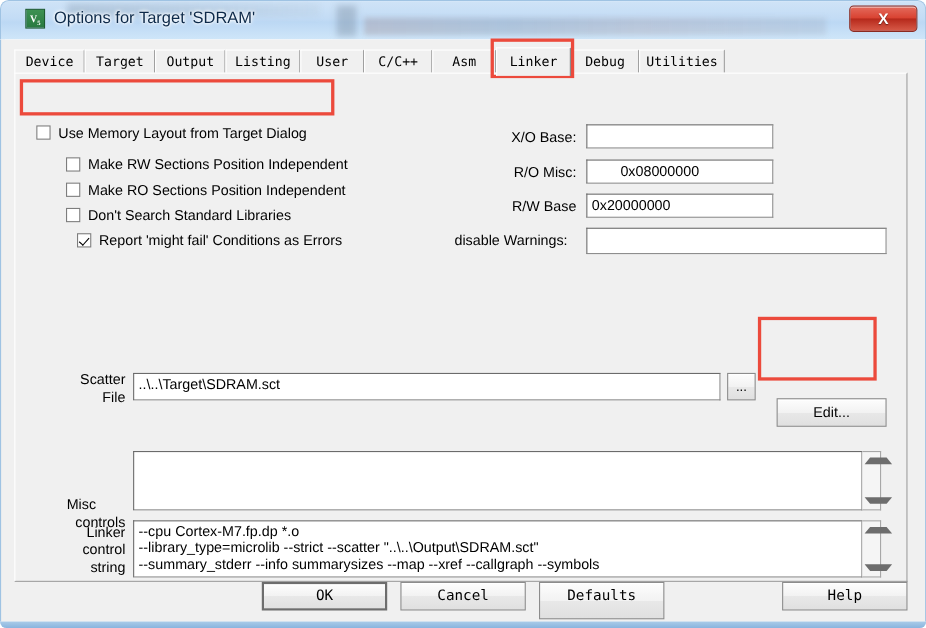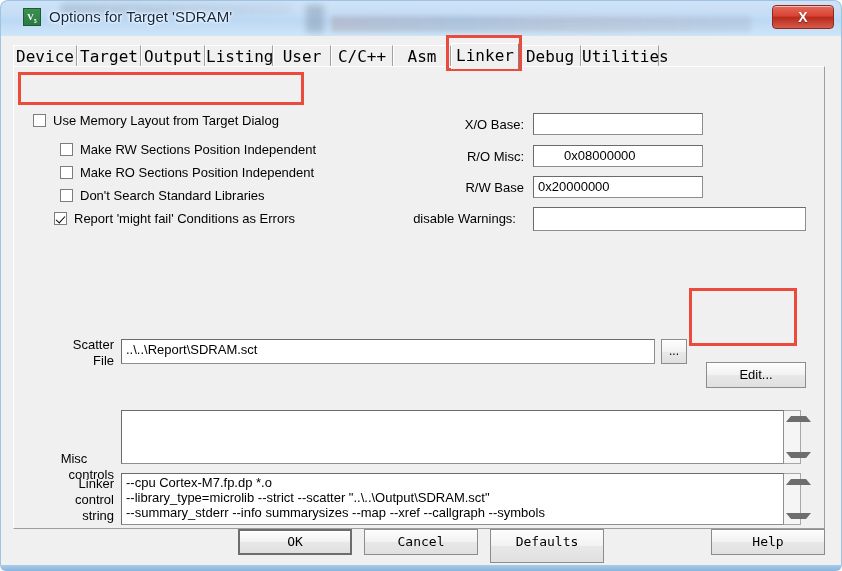--- a/index.html
+++ b/index.html
@@ -112,21 +112,21 @@
   .tab {
     position: absolute;
     top: 2px;
     height: 23px;
     background: #f0f0f0;
     border-left: 1px solid #ffffff;
     border-top: 1px solid #ffffff;
     border-right: 1px solid #a0a0a0;
     box-sizing: border-box;
     font-family: "DejaVu Sans Mono", monospace;
-    font-size: 16px;
+    font-size: 12px;
     color: #000000;
     text-align: center;
     line-height: 21px;
     cursor: pointer;
     white-space: nowrap;
   }
   .tab.selected {
     top: 0px;
     height: 26px;
     line-height: 24px;
@@ -295,39 +295,39 @@
       </div>
       <div class="cb-row" style="left:46px; top:75px;">
         <span class="cb-box"></span><span>Make RW Sections Position Independent</span>
       </div>
       <div class="cb-row" style="left:46px; top:121px;">
         <span class="cb-box"></span><span>Don't Search Standard Libraries</span>
       </div>
       <div class="cb-row" style="left:46px; top:98px;">
         <span class="cb-box"></span><span>Make RO Sections Position Independent</span>
       </div>
-      <div class="cb-row" style="left:40px; top:144px;">
+      <div class="cb-row" style="left:56px; top:144px;">
         <span class="cb-box checked"></span><span>Report 'might fail' Conditions as Errors</span>
       </div>
 
       <div class="flabel" style="left:350px; top:50px; width:160px;">X/O Base:</div>
       <div class="finput" style="left:519px; top:46px; width:170px; height:22px;"></div>
 
       <div class="flabel" style="left:350px; top:82px; width:160px;">R/O Misc:</div>
       <div class="finput" style="left:519px; top:78px; width:170px; height:22px;padding-left:30px;">0x08000000</div>
 
       <div class="flabel" style="left:350px; top:113px; width:160px;">R/W Base</div>
       <div class="finput" style="left:519px; top:109px; width:170px; height:22px;">0x20000000</div>
 
       <div class="flabel" style="left:322px; top:144px; width:180px;">disable Warnings:</div>
       <div class="finput" style="left:519px; top:140px; width:273px; height:24px;"></div>
 
       <div class="flabel" style="left:20px; top:270px; width:80px;">Scatter</div>
       <div class="flabel" style="left:20px; top:286px; width:80px;">File</div>
-      <div class="finput" style="left:107px; top:272px; width:534px; height:25px;">..\..\Report\SDRAM.sct</div>
+      <div class="finput" style="left:107px; top:272px; width:534px; height:25px;">..\..\Target\SDRAM.sct</div>
       <div class="btn prop" style="left:647px; top:272px; width:26px; height:25px; line-height:22px; font-size:12px;">...</div>
       <div class="btn prop" style="left:692px; top:295px; width:100px; height:26px; line-height:24px;">Edit...</div>
 
       <div class="flabel" style="left:20px; top:384px; width:80px;text-align:center;">Misc</div>
       <div class="flabel" style="left:20px; top:400px; width:80px;">controls</div>
       <div class="finput multiline" style="left:107px; top:343px; width:663px; height:54px;"></div>
       <div class="vscroll" style="left:770px; top:343px; height:54px;">
         <div class="arrow up"></div>
         <div class="arrow down"></div>
       </div>

